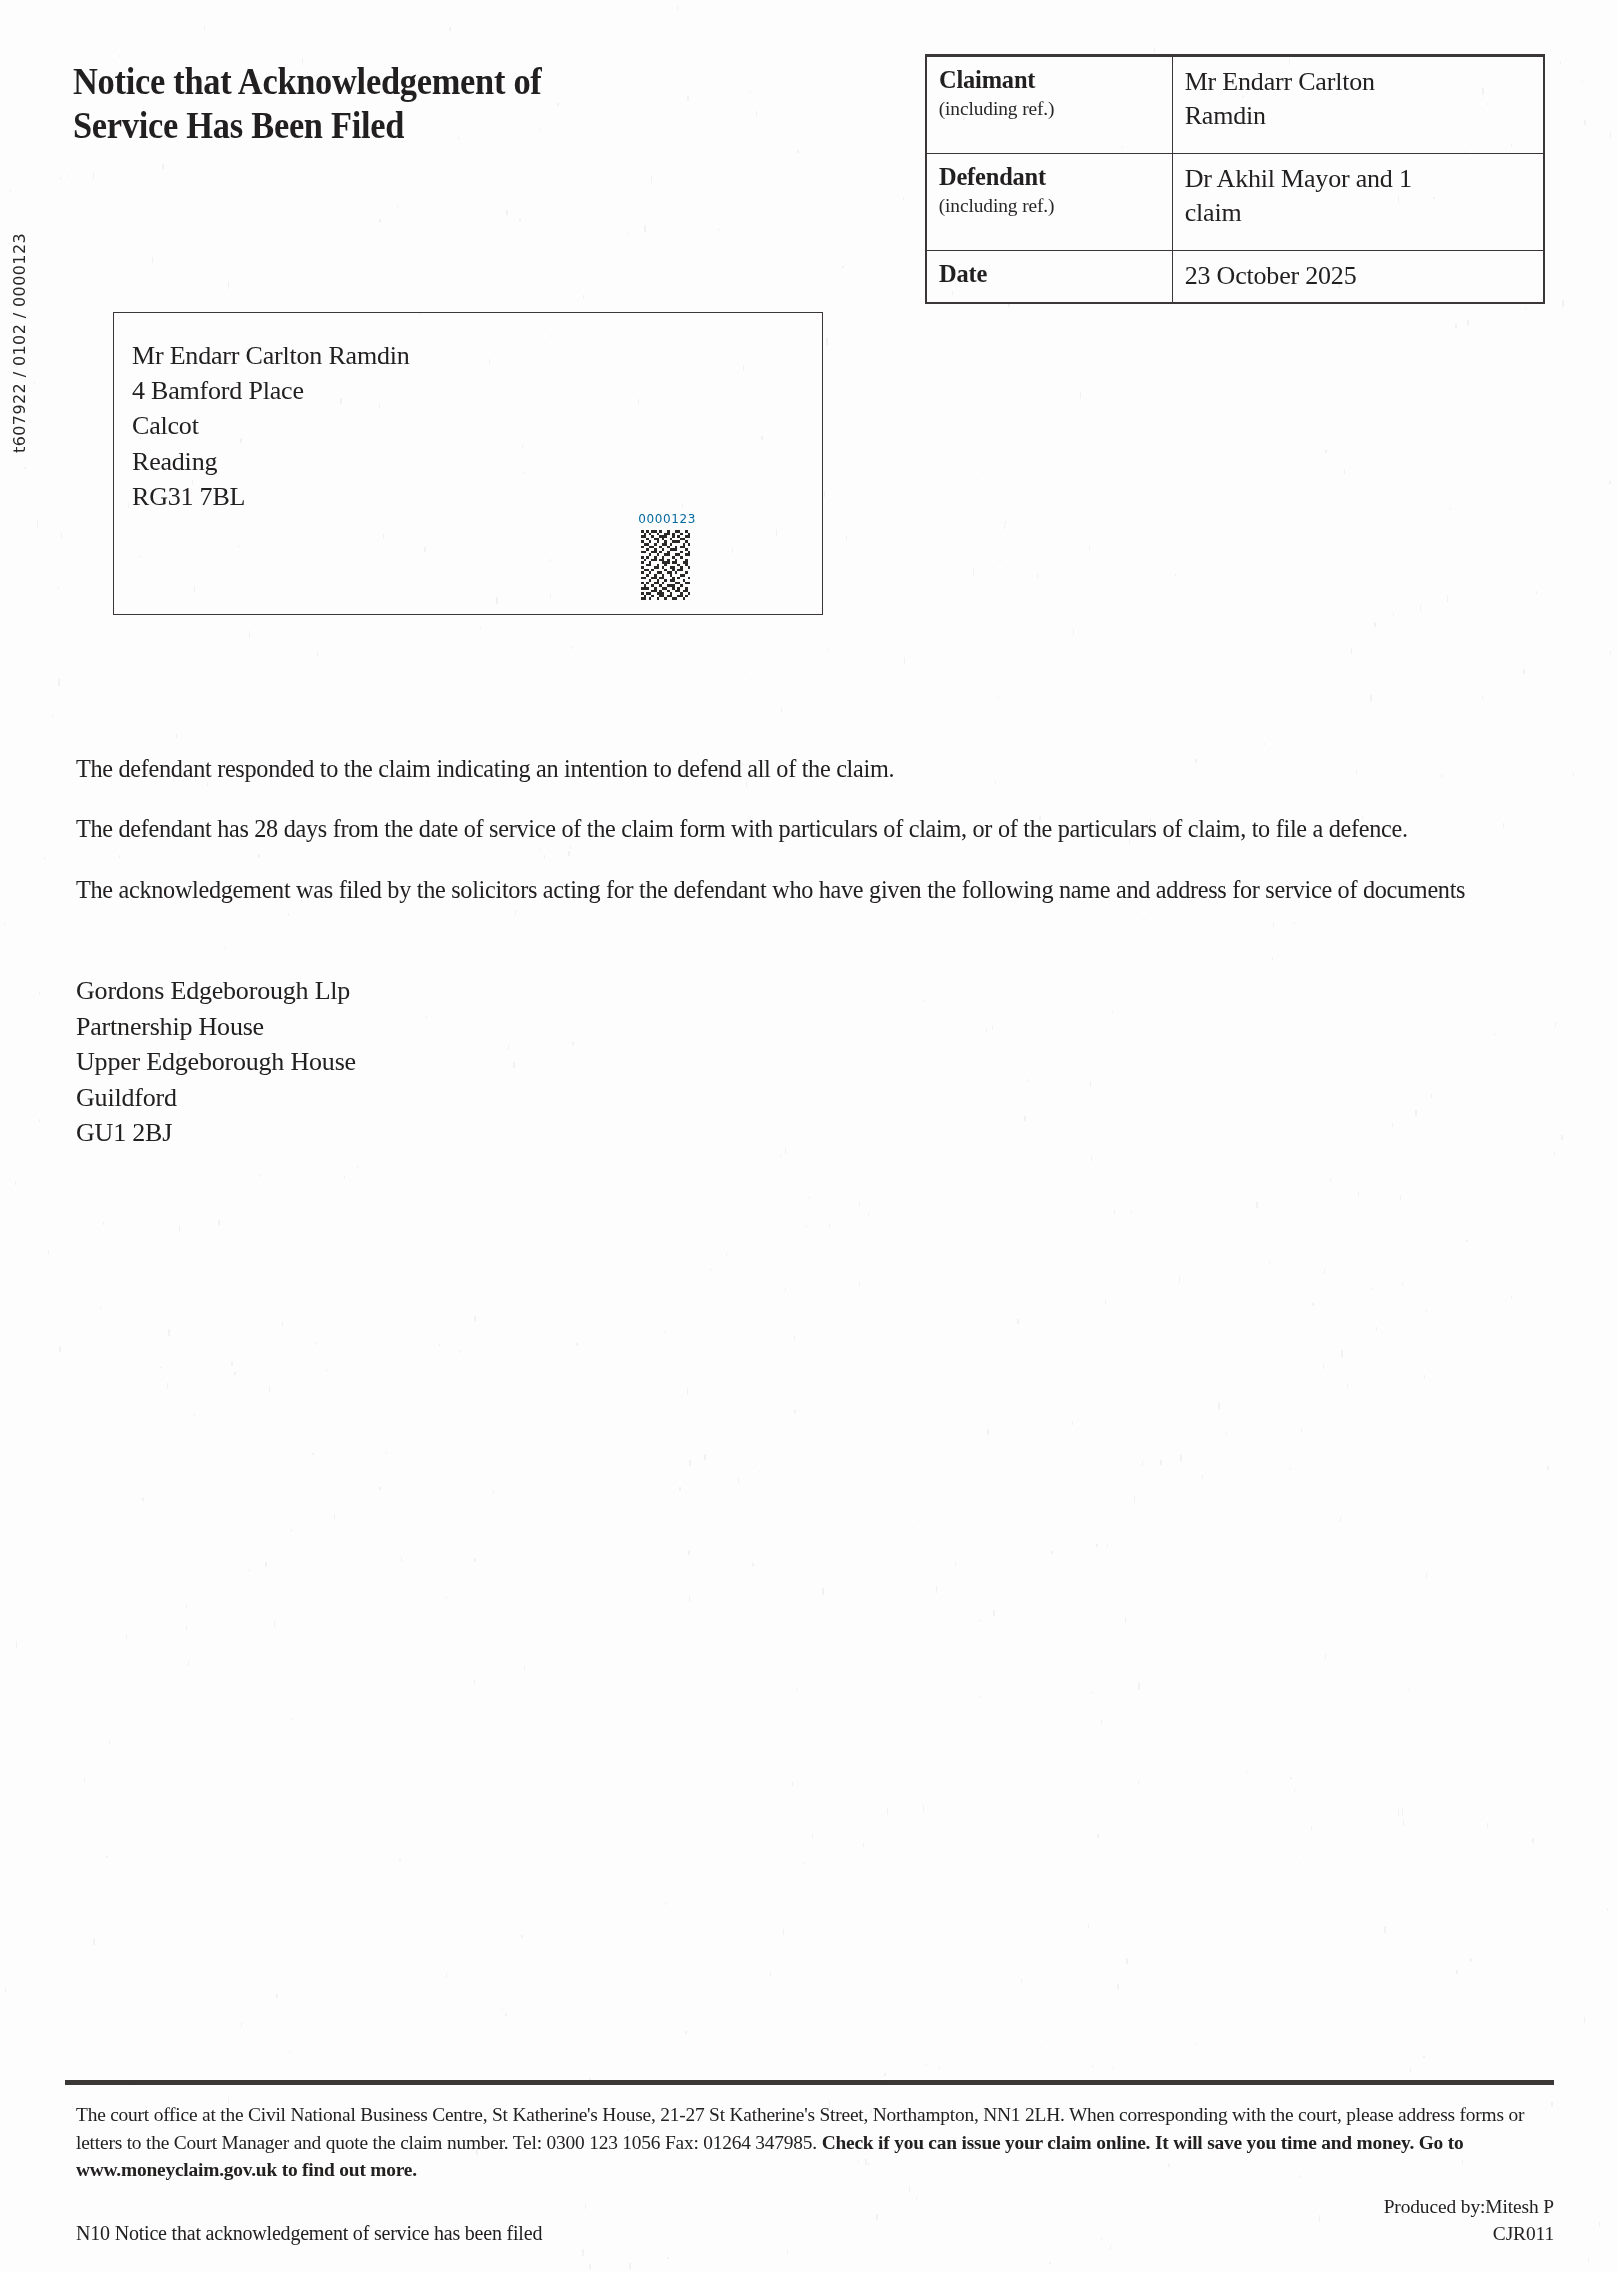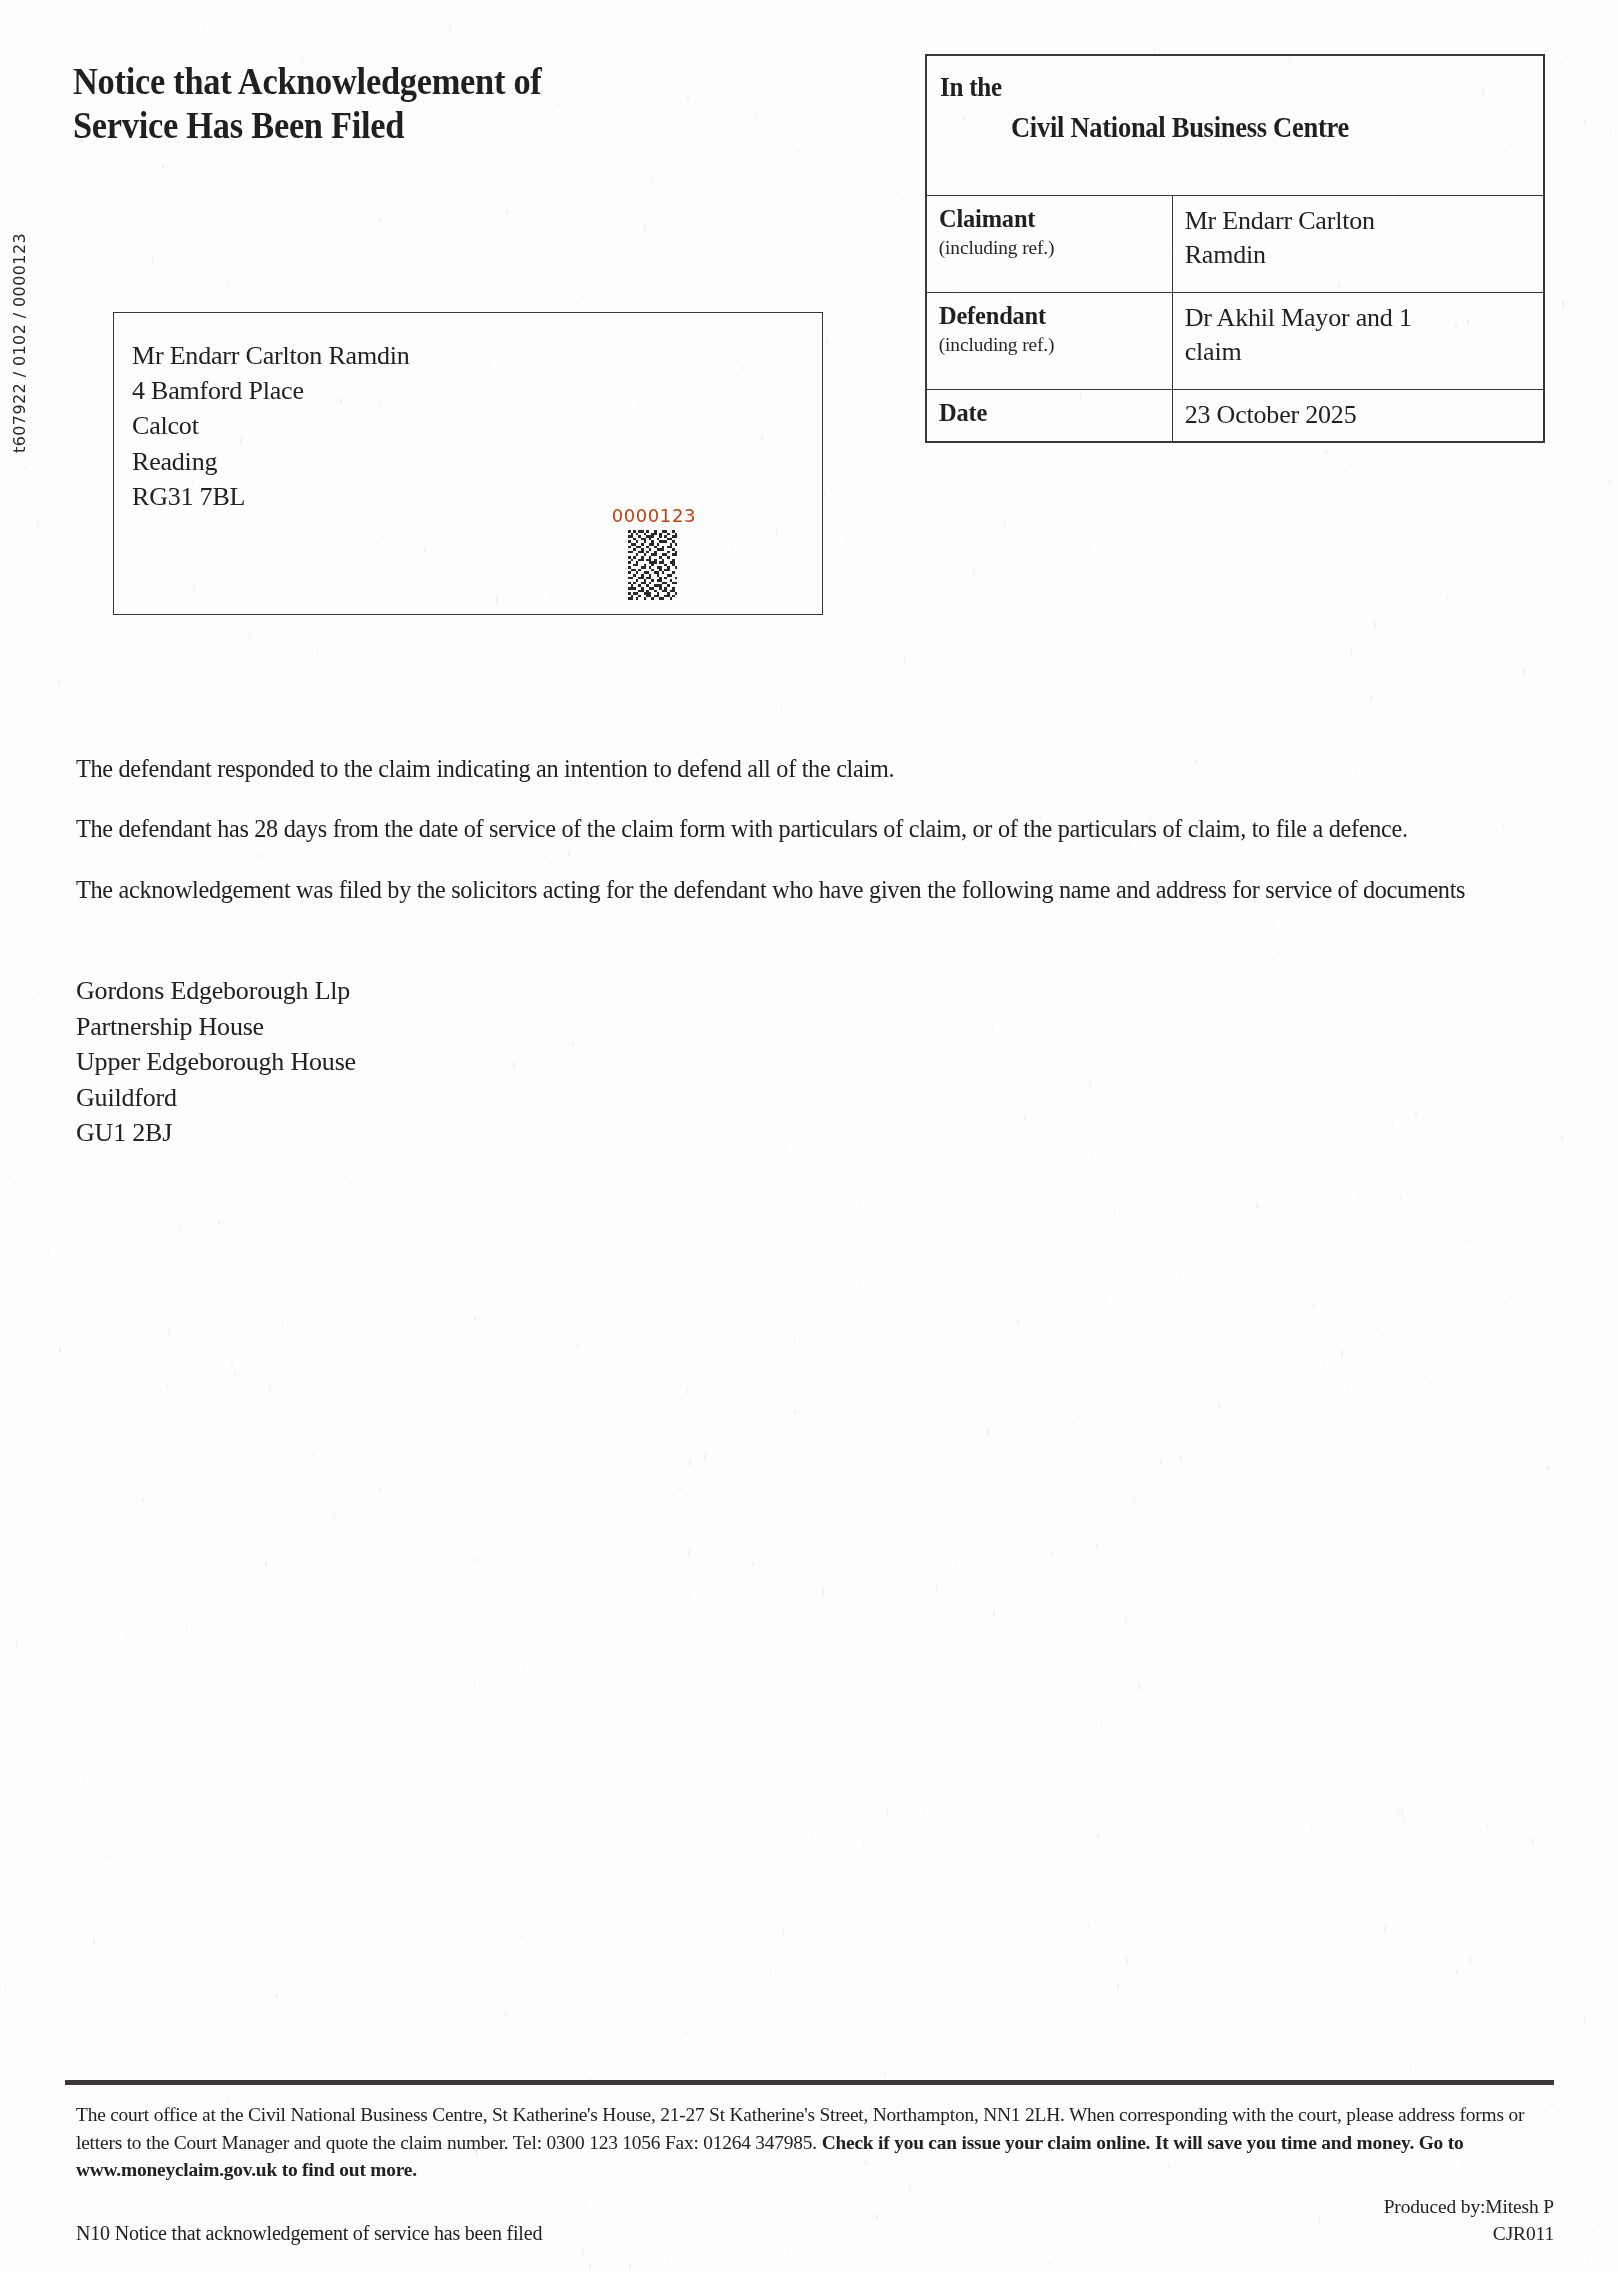--- a/index.html
+++ b/index.html
@@ -152,23 +152,23 @@
   .addr-lines span { display: block; }
 
   .barcode-wrap {
     position: absolute;
     right: 126px;
     bottom: 14.2px;
     text-align: center;
   }
   .barcode-num {
     font-family: "DejaVu Sans", sans-serif;
-    font-size: 18px;
+    font-size: 12px;
     letter-spacing: 0.6px;
-    color: #c2410c;
+    color: #0369a1;
     margin-bottom: 3.9px;
   }
   .barcode-img {
     width: 52px;
     height: 70px;
     display: block;
     margin: 0 auto;
   }
 
   
@@ -717,24 +717,20 @@
       <i style="left:987px;top:1429px;width:1.9px;height:5.8px;"></i>
       <i style="left:162px;top:164px;width:1.9px;height:5.2px;"></i>
     </div>
 
   <div class="doc-title">
     <span>Notice that Acknowledgement of</span>
     <span>Service Has Been Filed</span>
   </div>
 
   <div class="court-table">
-    <div class="ct-head">
-      <span class="inthe">In the</span>
-      <span class="court">Civil National Business Centre</span>
-    </div>
 
 
     <div class="ct-row row-claimant">
       <div class="ct-label">
         <span class="lab">Claimant</span>
         <span class="sub">(including ref.)</span>
       </div>
       <div class="ct-value">
         <span>Mr Endarr Carlton</span>
         <span>Ramdin</span>

